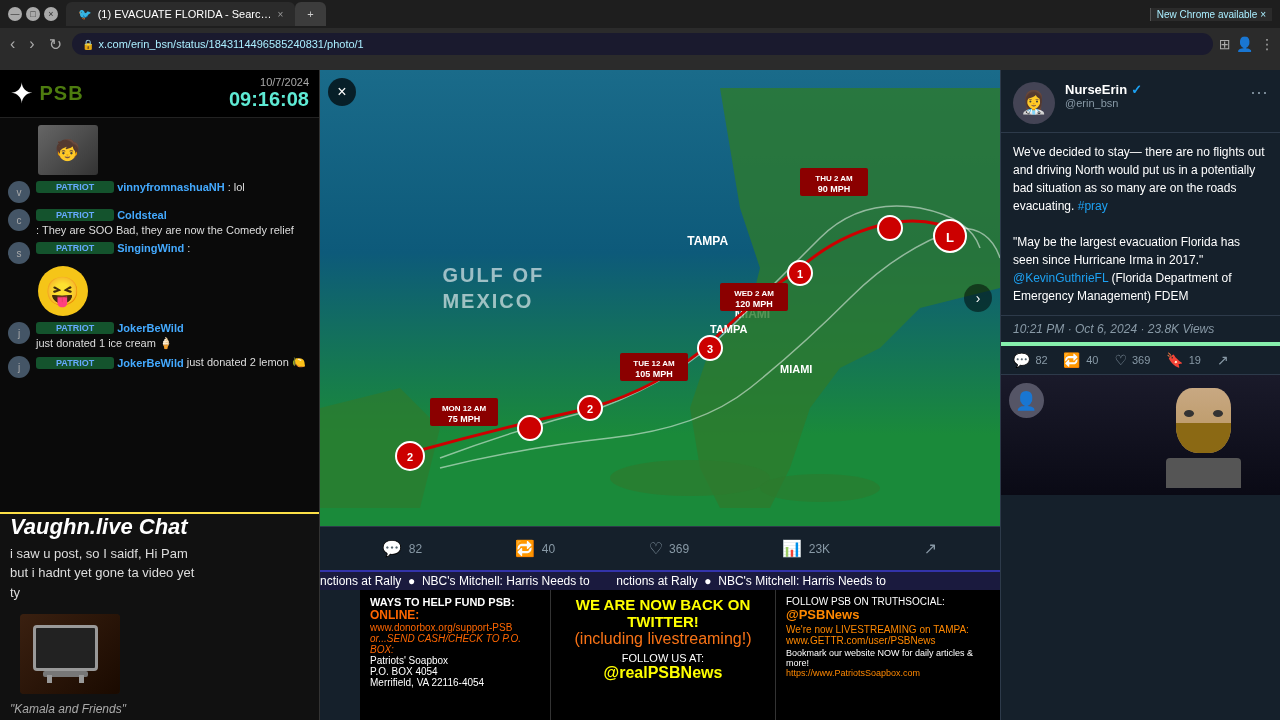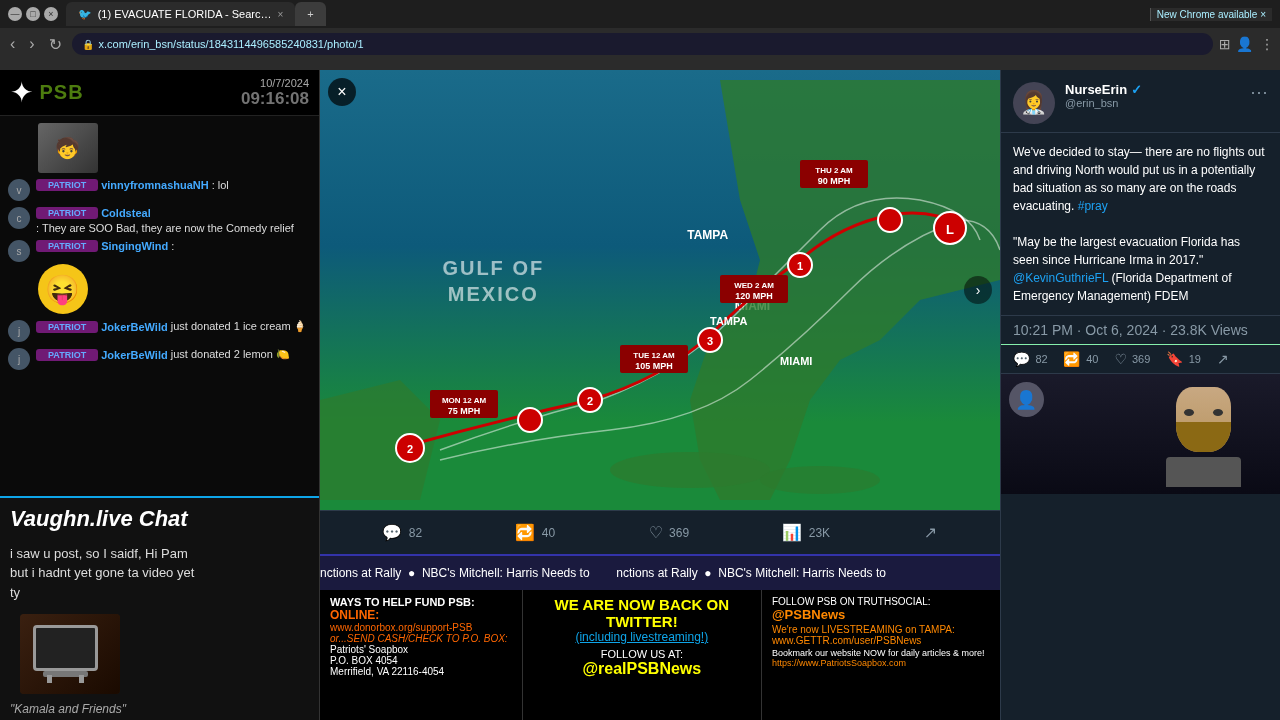--- a/index.html
+++ b/index.html
@@ -180,42 +180,42 @@
       gap: 6px;
     }
     .chat-bubble {
       display: flex;
       flex-wrap: wrap;
       align-items: center;
       gap: 3px;
       flex: 1;
     }
     .patriot-badge {
-      background: #701a75;
+      background: #14532d;
       color: #6af;
       font-size: 9px;
-      padding: 1px 12px;
+      padding: 1px 20px;
       border-radius: 3px;
       font-weight: bold;
     }
     .chat-username {
       color: #4af;
       font-size: 11px;
       font-weight: bold;
     }
     .chat-msg {
       color: #ddd;
       font-size: 11px;
     }
 
     
     .vaughn-banner {
       background: #111;
-      padding: 8px 10px;
-      border-top: 2px solid #0ea5e9;
+      padding: 0 10px;
+      border-top: 2px solid #fde047;
     }
     .vaughn-title {
       font-size: 22px;
       font-weight: bold;
       color: #fff;
       font-style: italic;
     }
 
     
     .chat-text-content {
@@ -299,21 +299,21 @@
     }
 
     
     .gulf-text {
       position: absolute;
       left: 18%;
       top: 42%;
       color: rgba(255,255,255,0.6);
       font-size: 20px;
       font-weight: bold;
-      text-align: center;
+      text-align: left;
       letter-spacing: 2px;
       line-height: 1.3;
       text-transform: uppercase;
     }
 
     
     .map-svg {
       position: absolute;
       top: 0; left: 0;
       width: 100%; height: 100%;
@@ -358,21 +358,21 @@
     .engage-icon {
       font-size: 16px;
     }
     .engage-count {
       font-size: 12px;
     }
 
     
     .news-ticker {
       background: #1a1a3e;
-      height: 36px;
+      height: 20px;
       display: flex;
       align-items: center;
       overflow: hidden;
       border-top: 2px solid #3333aa;
     }
     .ticker-content {
       color: #fff;
       font-size: 12px;
       white-space: nowrap;
       animation: ticker 20s linear infinite;
@@ -442,22 +442,23 @@
       line-height: 1.5;
       border-bottom: 1px solid #2d3a4a;
     }
     .tweet-link {
       color: #1da1f2;
     }
 
     .tweet-meta {
       padding: 6px 12px;
       color: #8899a6;
-      font-size: 14px;
-      border-bottom: 1px solid #86efac;
+      font-size: 12px;
+      border-bottom: 4px solid #86efac;
+      font-style: italic;
     }
 
     .tweet-actions {
       padding: 6px 12px;
       display: flex;
       gap: 16px;
       border-bottom: 1px solid #2d3a4a;
     }
     .tweet-action {
       display: flex;
@@ -476,20 +477,21 @@
       background: linear-gradient(135deg, #2a2a3a 0%, #1a1a2a 100%);
       position: relative;
       overflow: hidden;
     }
 
     
     .bottom-full {
       display: flex;
       background: #000;
       min-height: 130px;
+      margin-left: 40px;
     }
 
     
     .av-circle {
       width: 22px;
       height: 22px;
       border-radius: 50%;
       background: #445566;
       display: flex;
       align-items: center;
@@ -540,21 +542,21 @@
 
   <div class="chat-sidebar">
 
     <div class="psb-header">
       <div class="psb-logo">
         <span class="psb-star">✦</span>
         <span class="psb-text">PSB</span>
       </div>
       <div>
         <div style="font-size:11px;color:#aaa;text-align:right;">10/7/2024</div>
-        <div style="font-size:17px;color:#737373;font-weight:bold;">09:16:08</div>
+        <div style="font-size:20px;color:#5eead4;font-weight:bold;">09:16:08</div>
       </div>
     </div>
 
     <div class="chat-messages">
 
       <div class="chat-item">
         <div style="margin-left:30px;">
           <div style="width:60px;height:50px;background:#444;border-radius:3px;display:flex;align-items:center;justify-content:center;overflow:hidden;">
             <div style="width:100%;height:100%;background:linear-gradient(135deg,#666,#333);display:flex;align-items:center;justify-content:center;font-size:20px;">🧒</div>
           </div>
@@ -745,21 +747,21 @@
         <div style="color:#ff6600;font-size:12px;font-weight:bold;">ONLINE:</div>
         <div style="color:#ff6600;font-size:10px;">www.donorbox.org/support-PSB</div>
         <div style="color:#ff6600;font-size:10px;font-style:italic;">or...SEND CASH/CHECK TO P.O. BOX:</div>
         <div style="color:#fff;font-size:10px;">Patriots' Soapbox</div>
         <div style="color:#fff;font-size:10px;">P.O. BOX 4054</div>
         <div style="color:#fff;font-size:10px;">Merrifield, VA 22116-4054</div>
       </div>
 
       <div style="flex:1.2;padding:6px 10px;text-align:center;background:#000;">
         <div style="color:#ff0;font-size:15px;font-weight:bold;">WE ARE NOW BACK ON TWITTER!</div>
-        <div style="color:#0ea5e9;font-size:12px;text-decoration:underline;">(including livestreaming!)</div>
+        <div style="color:#f97316;font-size:16px;">(including livestreaming!)</div>
         <div style="color:#fff;font-size:11px;margin-top:4px;">FOLLOW US AT:</div>
         <div style="color:#ff0;font-size:16px;font-weight:bold;">@realPSBNews</div>
       </div>
 
       <div style="flex:1.2;padding:6px 10px;background:#000;border-left:1px solid #333;">
         <div style="color:#fff;font-size:10px;font-weight:normal;">FOLLOW PSB ON TRUTHSOCIAL:</div>
         <div style="color:#f80;font-size:13px;font-weight:bold;">@PSBNews</div>
         <div style="color:#f80;font-size:10px;margin-top:2px;">We're now LIVESTREAMING on TAMPA:</div>
         <div style="color:#f80;font-size:10px;">www.GETTR.com/user/PSBNews</div>
         <div style="color:#fff;font-size:9px;margin-top:2px;">Bookmark our website NOW for daily articles &amp; more!</div>

